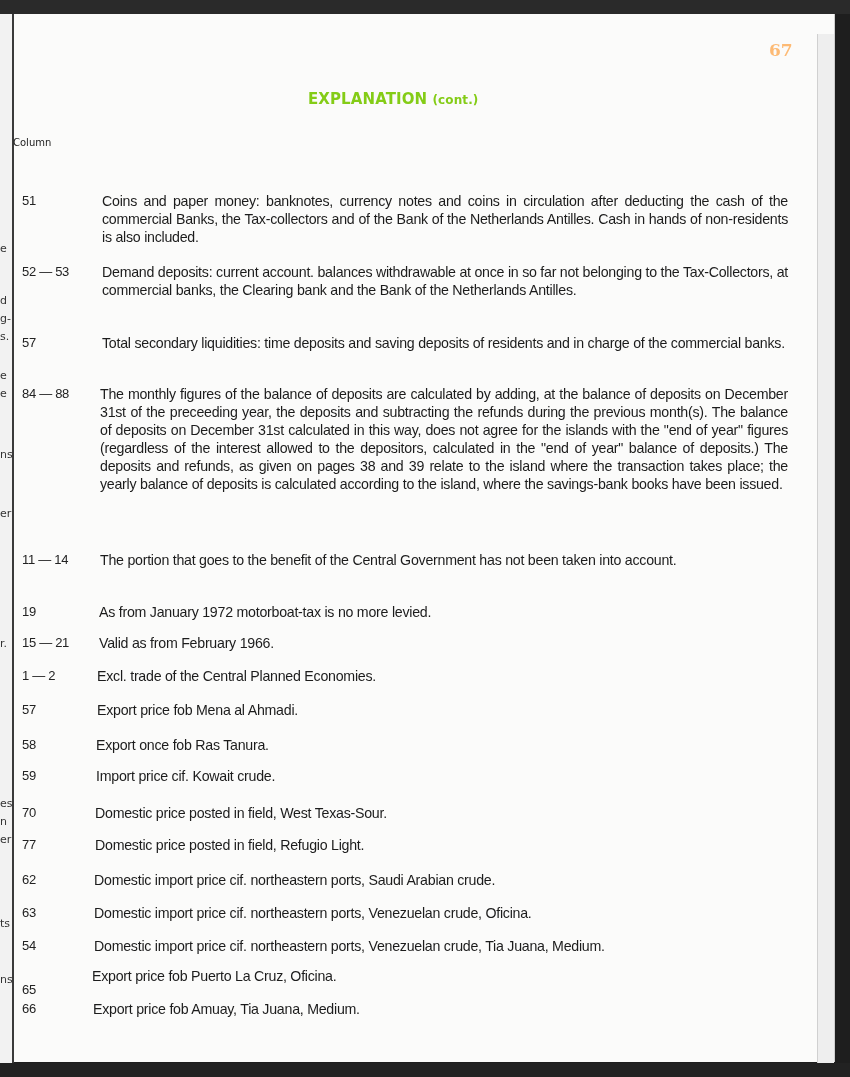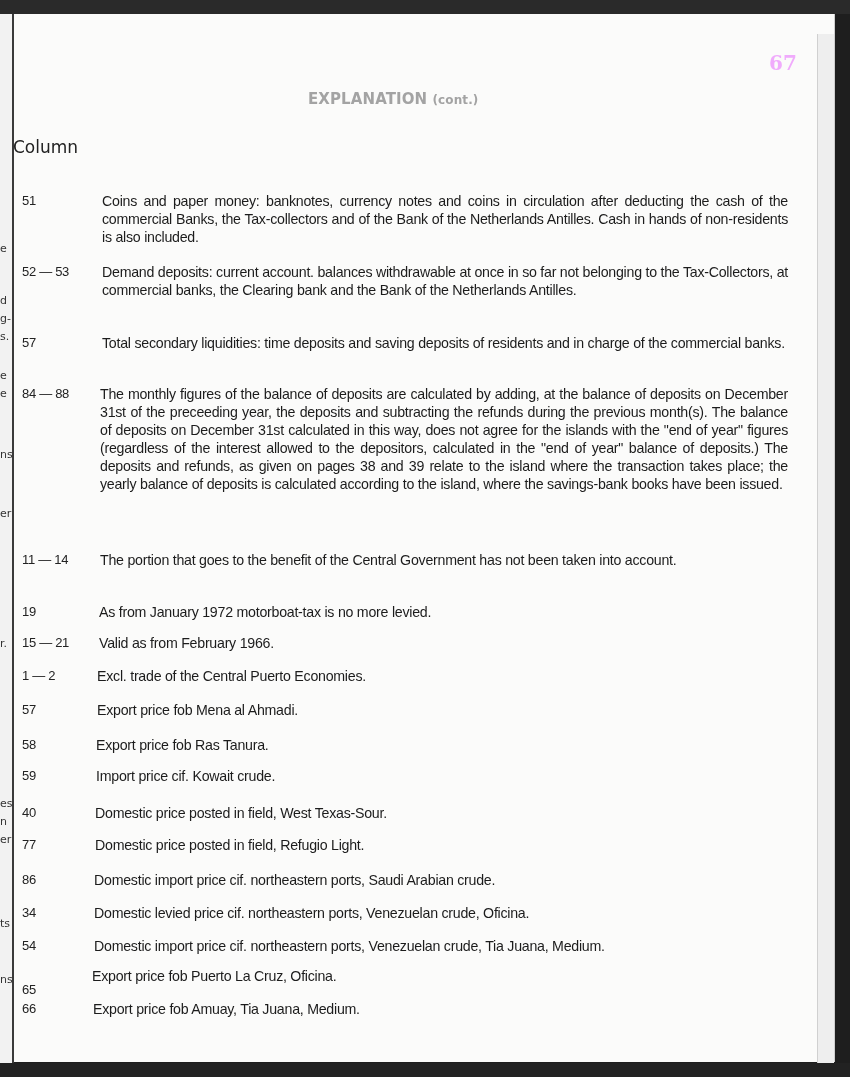--- a/index.html
+++ b/index.html
@@ -24,30 +24,30 @@
       background: #3a3a3a;
     }
     .left-strip {
       position: absolute; left: 0; top: 14px; width: 12px; height: 1050px;
       background: #f2f2f2; overflow: hidden;
     }
     .frag {
       position: absolute; left: 0; font-size: 11px; color: #333; line-height: 1;
     }
     .page-number {
-      position: absolute; left: 769px; top: 51px;
-      font-family: "DejaVu Serif", serif; font-weight: bold; font-size: 20px; color: #f0abfc;
+      position: absolute; left: 769px; top: 40px;
+      font-family: "DejaVu Serif", serif; font-weight: bold; font-size: 17px; color: #fdba74;
     }
     .title {
       position: absolute; left: 308px; top: 90px;
-      font-size: 15px; font-weight: bold; color: #a3a3a3; letter-spacing: 0.1px;
+      font-size: 15px; font-weight: bold; color: #84cc16; letter-spacing: 0.1px;
     }
     .title .small { font-size: 12px; }
     .column-header {
-      position: absolute; left: 13px; top: 137px; font-size: 17px; color: #222;
+      position: absolute; left: 13px; top: 137px; font-size: 10px; color: #222;
     }
     .entry { position: absolute; left: 0; width: 850px; }
     .entry .col {
       position: absolute; left: 22px; font-size: 13px; color: #222;
       font-family: "Liberation Sans Narrow", "Liberation Sans", sans-serif;
       letter-spacing: -0.3px;
     }
     .entry .text {
       position: absolute; font-size: 14.2px; line-height: 18px; color: #1c1c1c;
       text-align: justify; letter-spacing: -0.25px;
@@ -111,49 +111,49 @@
 <div class="entry" style="top:603px">
   <span class="col" style="top:1px">19</span>
   <div class="text single" style="left:99px">As from January 1972 motorboat-tax is no more levied.</div>
 </div>
 <div class="entry" style="top:634px">
   <span class="col" style="top:1px">15 — 21</span>
   <div class="text single" style="left:99px">Valid as from February 1966.</div>
 </div>
 <div class="entry" style="top:667px">
   <span class="col" style="top:1px">1 — 2</span>
-  <div class="text single" style="left:97px">Excl. trade of the Central Puerto Economies.</div>
+  <div class="text single" style="left:97px">Excl. trade of the Central Planned Economies.</div>
 </div>
 <div class="entry" style="top:701px">
   <span class="col" style="top:1px">57</span>
   <div class="text single" style="left:97px">Export price fob Mena al Ahmadi.</div>
 </div>
 <div class="entry" style="top:736px">
   <span class="col" style="top:1px">58</span>
-  <div class="text single" style="left:96px">Export price fob Ras Tanura.</div>
+  <div class="text single" style="left:96px">Export once fob Ras Tanura.</div>
 </div>
 <div class="entry" style="top:767px">
   <span class="col" style="top:1px">59</span>
   <div class="text single" style="left:96px">Import price cif. Kowait crude.</div>
 </div>
 <div class="entry" style="top:804px">
-  <span class="col" style="top:1px">40</span>
+  <span class="col" style="top:1px">70</span>
   <div class="text single" style="left:95px">Domestic price posted in field, West Texas-Sour.</div>
 </div>
 <div class="entry" style="top:836px">
   <span class="col" style="top:1px">77</span>
   <div class="text single" style="left:95px">Domestic price posted in field, Refugio Light.</div>
 </div>
 <div class="entry" style="top:871px">
-  <span class="col" style="top:1px">86</span>
+  <span class="col" style="top:1px">62</span>
   <div class="text single" style="left:94px">Domestic import price cif. northeastern ports, Saudi Arabian crude.</div>
 </div>
 <div class="entry" style="top:904px">
-  <span class="col" style="top:1px">34</span>
-  <div class="text single" style="left:94px">Domestic levied price cif. northeastern ports, Venezuelan crude, Oficina.</div>
+  <span class="col" style="top:1px">63</span>
+  <div class="text single" style="left:94px">Domestic import price cif. northeastern ports, Venezuelan crude, Oficina.</div>
 </div>
 <div class="entry" style="top:937px">
   <span class="col" style="top:1px">54</span>
   <div class="text single" style="left:94px">Domestic import price cif. northeastern ports, Venezuelan crude, Tia Juana, Medium.</div>
 </div>
 <div class="entry" style="top:967px">
   <span class="col" style="top:15px">65</span>
   <div class="text single" style="left:92px">Export price fob Puerto La Cruz, Oficina.</div>
 </div>
 <div class="entry" style="top:1000px">

